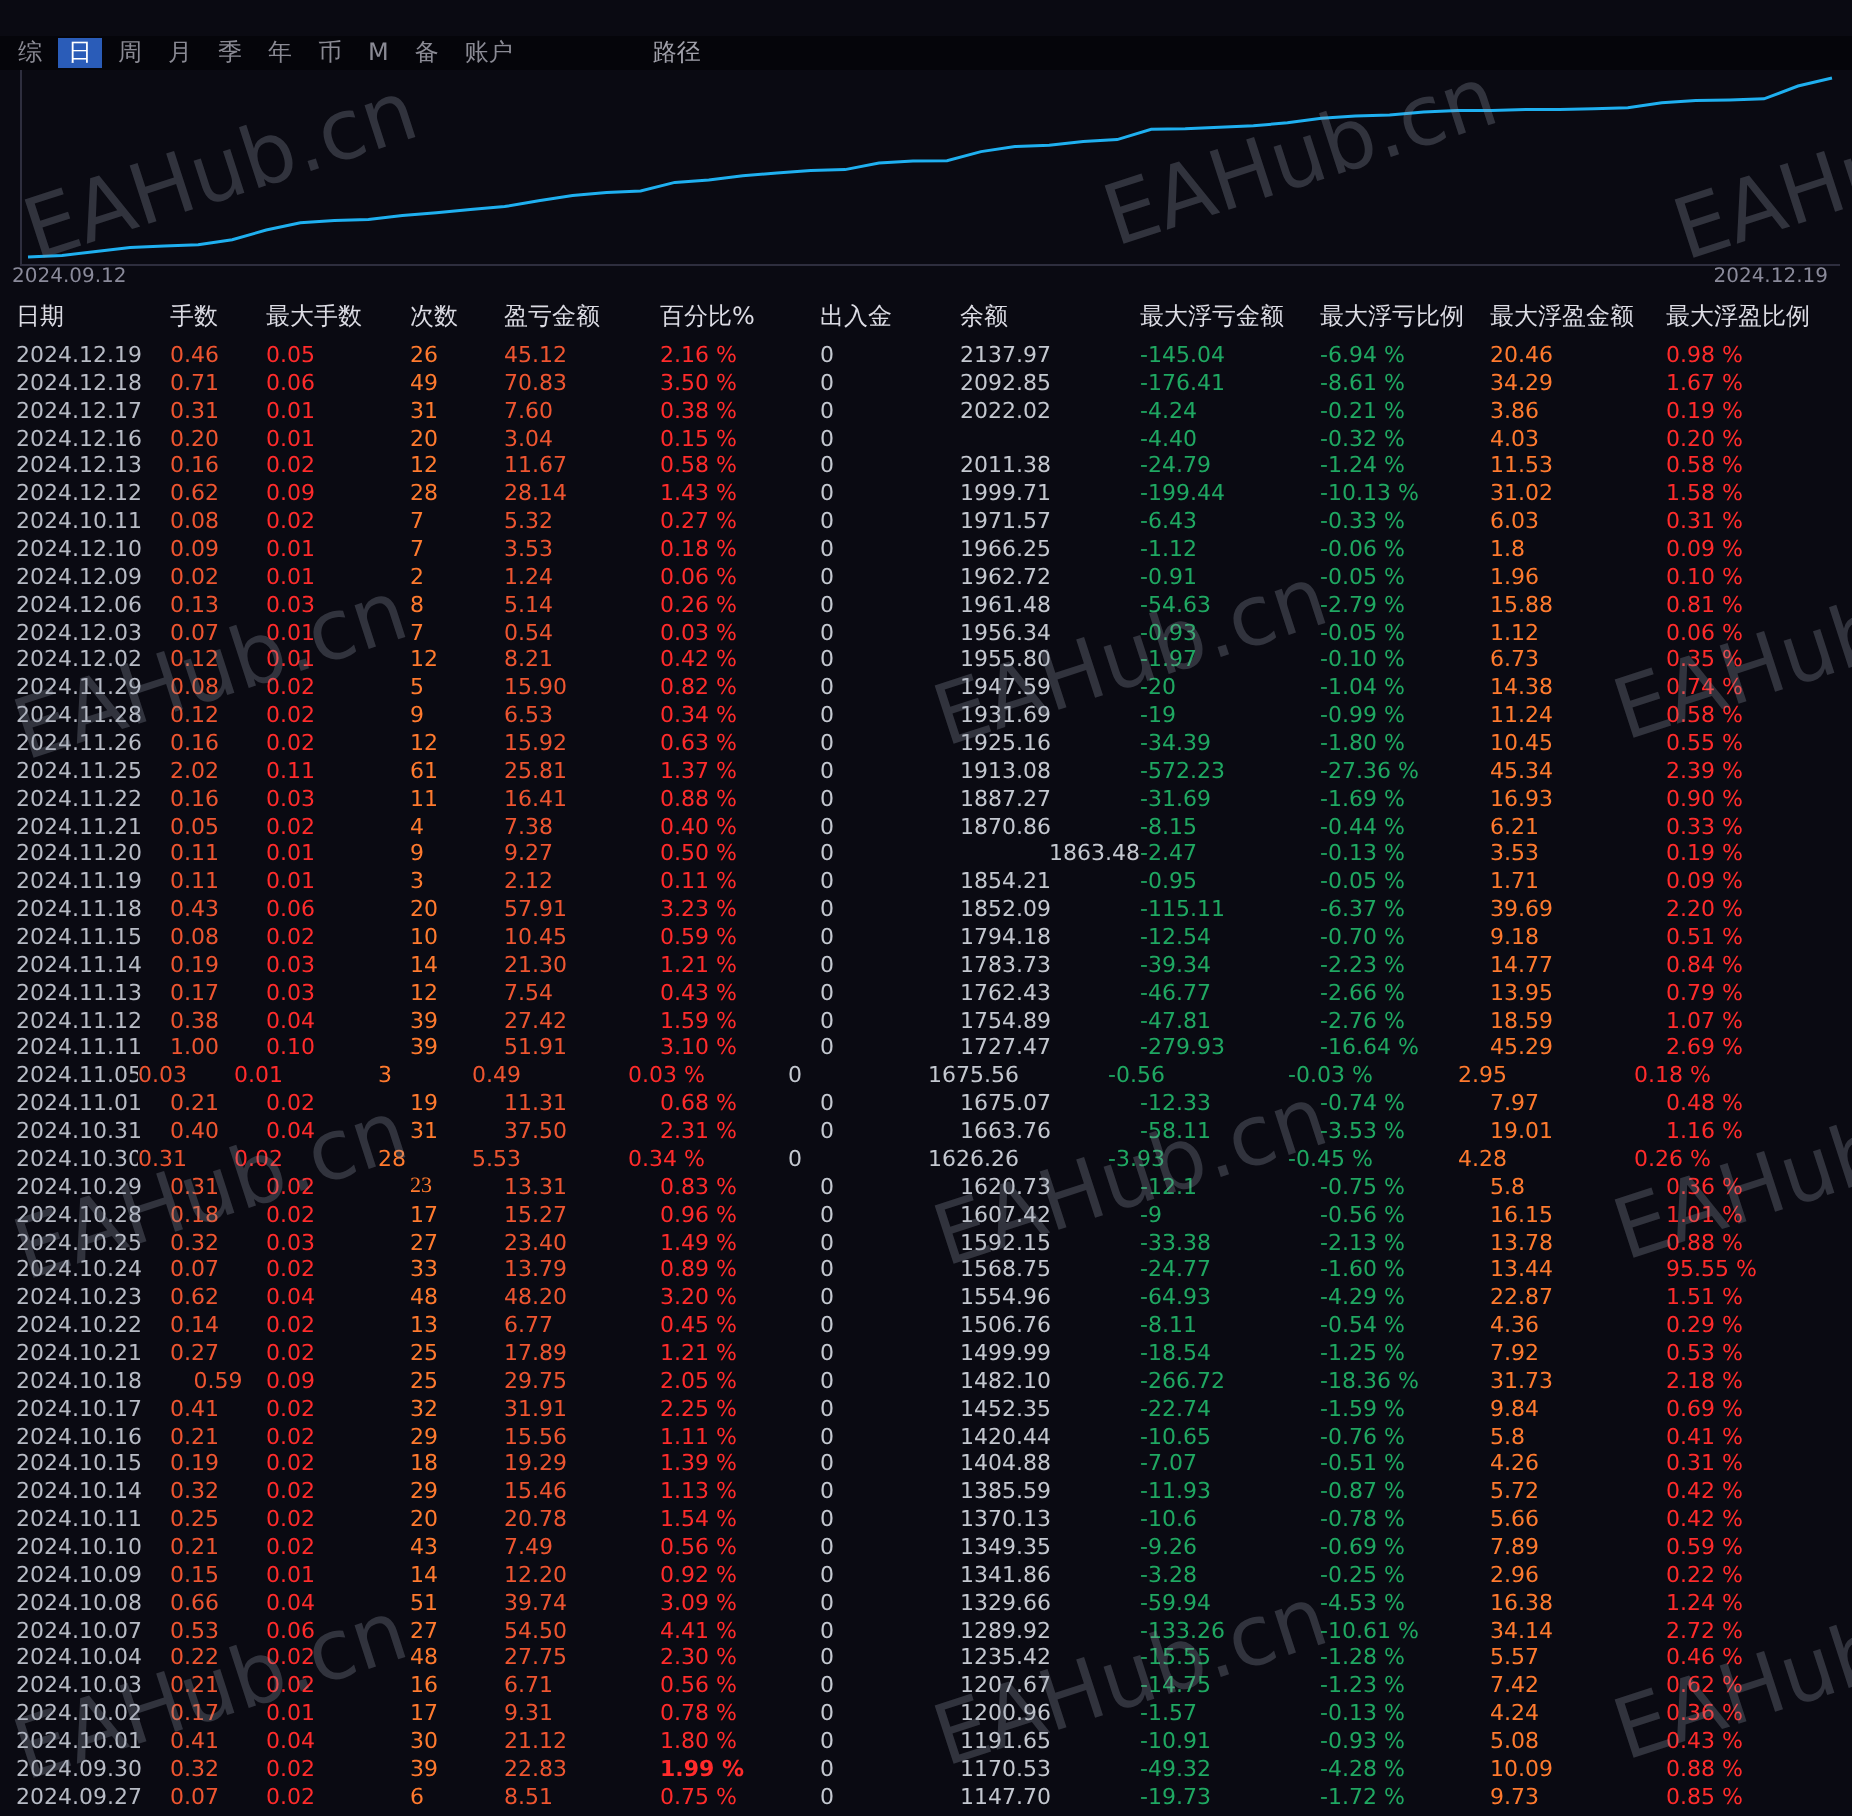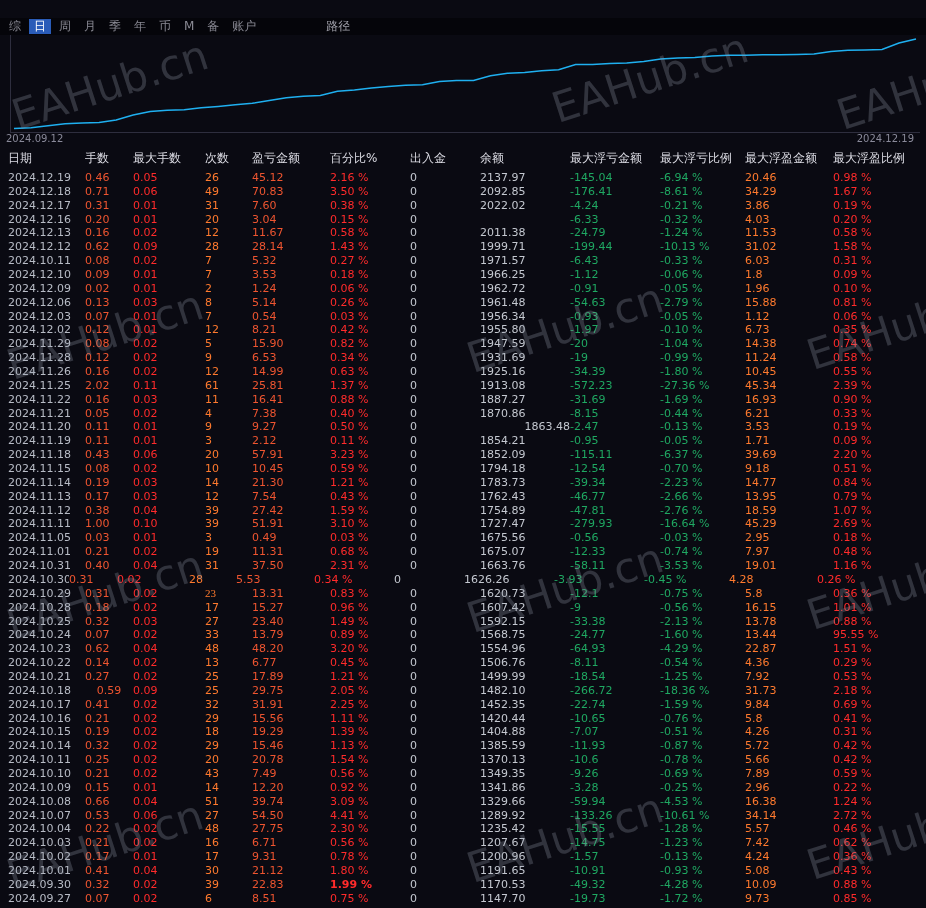--- a/index.html
+++ b/index.html
@@ -145,21 +145,21 @@
         </div>
         <div class="row">
           <span class="cell c0" style="width: 85px;">2024.12.16</span>
           <span class="cell c1" style="width: 48px;">0.20</span>
           <span class="cell c2" style="width: 72px;">0.01</span>
           <span class="cell c3" style="width: 47px;">20</span>
           <span class="cell c4" style="width: 78px;">3.04</span>
           <span class="cell c5" style="width: 80px;">0.15 %</span>
           <span class="cell c6" style="width: 70px;">0</span>
           <span class="cell c7" style="width: 90px; margin-top: 32px;">2014.42</span>
-          <span class="cell c8" style="width: 90px;">-6.33</span>
+          <span class="cell c8" style="width: 90px;">-4.40</span>
           <span class="cell c9" style="width: 85px;">-0.32 %</span>
           <span class="cell c10" style="width: 88px;">4.03</span>
           <span class="cell c11" style="width: 93px;">0.20 %</span>
         </div>
         <div class="row">
           <span class="cell c0" style="width: 85px;">2024.12.13</span>
           <span class="cell c1" style="width: 48px;">0.16</span>
           <span class="cell c2" style="width: 72px;">0.02</span>
           <span class="cell c3" style="width: 47px;">12</span>
           <span class="cell c4" style="width: 78px;">11.67</span>
@@ -295,21 +295,21 @@
           <span class="cell c8" style="width: 90px;">-19</span>
           <span class="cell c9" style="width: 85px;">-0.99 %</span>
           <span class="cell c10" style="width: 88px;">11.24</span>
           <span class="cell c11" style="width: 93px;">0.58 %</span>
         </div>
         <div class="row">
           <span class="cell c0" style="width: 85px;">2024.11.26</span>
           <span class="cell c1" style="width: 48px;">0.16</span>
           <span class="cell c2" style="width: 72px;">0.02</span>
           <span class="cell c3" style="width: 47px;">12</span>
-          <span class="cell c4" style="width: 78px;">14.99</span>
+          <span class="cell c4" style="width: 78px;">15.92</span>
           <span class="cell c5" style="width: 80px;">0.63 %</span>
           <span class="cell c6" style="width: 70px;">0</span>
           <span class="cell c7" style="width: 90px;">1925.16</span>
           <span class="cell c8" style="width: 90px;">-34.39</span>
           <span class="cell c9" style="width: 85px;">-1.80 %</span>
           <span class="cell c10" style="width: 88px;">10.45</span>
           <span class="cell c11" style="width: 93px;">0.55 %</span>
         </div>
         <div class="row">
           <span class="cell c0" style="width: 85px;">2024.11.25</span>
@@ -459,21 +459,21 @@
           <span class="cell c4" style="width: 78px;">51.91</span>
           <span class="cell c5" style="width: 80px;">3.10 %</span>
           <span class="cell c6" style="width: 70px;">0</span>
           <span class="cell c7" style="width: 90px;">1727.47</span>
           <span class="cell c8" style="width: 90px;">-279.93</span>
           <span class="cell c9" style="width: 85px;">-16.64 %</span>
           <span class="cell c10" style="width: 88px;">45.29</span>
           <span class="cell c11" style="width: 93px;">2.69 %</span>
         </div>
         <div class="row">
-          <span class="cell c0" style="width: 85px;">2024.11.05</span>
+          <span class="cell c0" style="width: 69px;">2024.11.05</span>
           <span class="cell c1" style="width: 48px;">0.03</span>
           <span class="cell c2" style="width: 72px;">0.01</span>
           <span class="cell c3" style="width: 47px;">3</span>
           <span class="cell c4" style="width: 78px;">0.49</span>
           <span class="cell c5" style="width: 80px;">0.03 %</span>
           <span class="cell c6" style="width: 70px;">0</span>
           <span class="cell c7" style="width: 90px;">1675.56</span>
           <span class="cell c8" style="width: 90px;">-0.56</span>
           <span class="cell c9" style="width: 85px;">-0.03 %</span>
           <span class="cell c10" style="width: 88px;">2.95</span>

